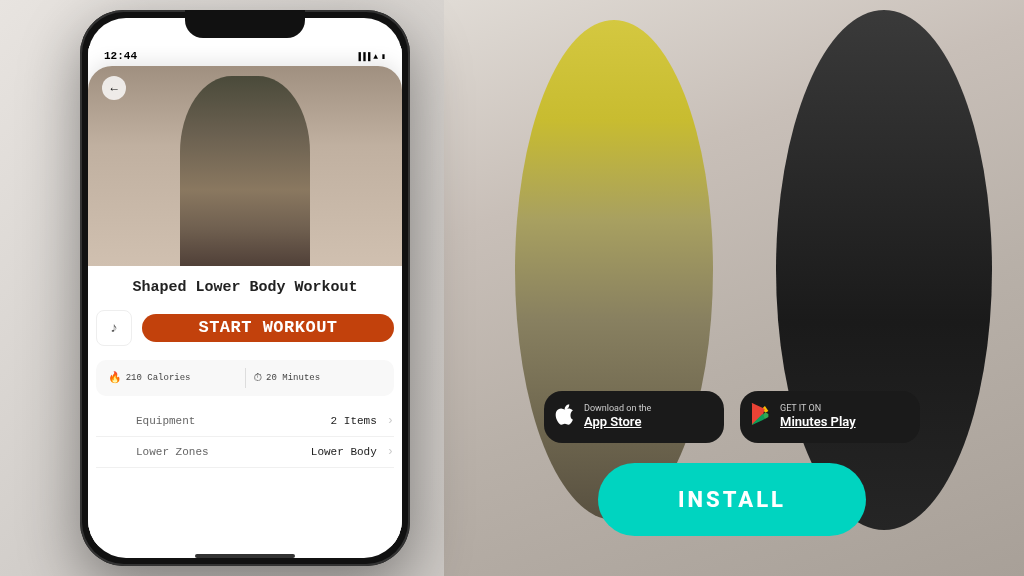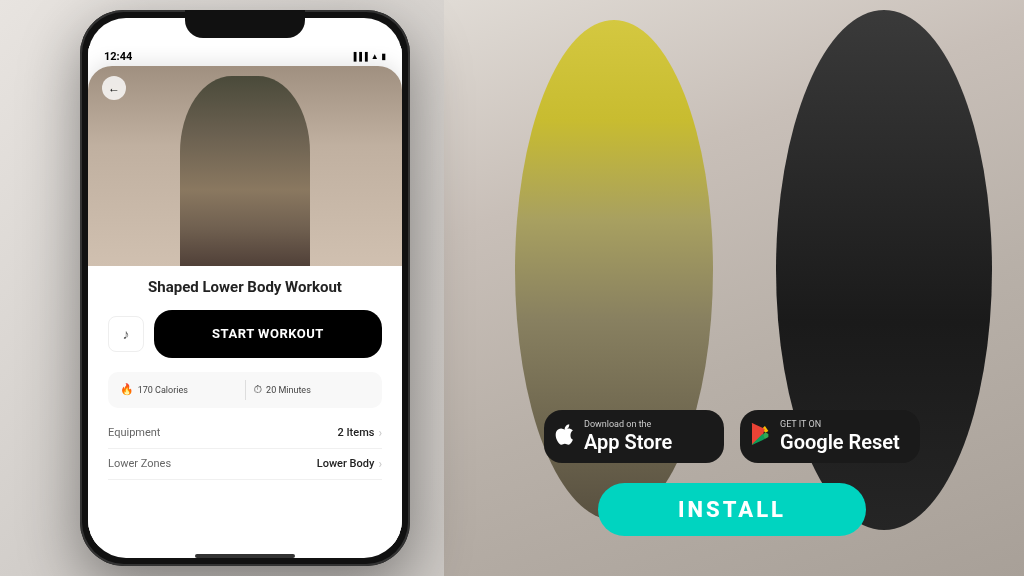--- a/index.html
+++ b/index.html
@@ -50,20 +50,21 @@
       clip-path: ellipse(45% 50% at 50% 50%);
     }
 
     
     .phone-wrapper {
       position: absolute;
       left: 30px;
       top: 10px;
       width: 430px;
       height: 560px;
+      font-family: Liberation Mono, monospace;
     }
 
     
     .phone {
       position: absolute;
       left: 50px;
       top: 0;
       width: 330px;
       height: 556px;
       background: #111;
@@ -230,21 +231,21 @@
       width: 24px;
       height: 24px;
       background: rgba(255,255,255,0.8);
       border-radius: 50%;
       display: flex;
       align-items: center;
       justify-content: center;
       font-size: 12px;
     }
     .detail-body {
-      padding: 12px 20px;
+      padding: 12px 8px;
     }
     .detail-title {
       font-size: 15px;
       font-weight: 700;
       color: #222;
       text-align: center;
       line-height: 1.3;
       margin-bottom: 12px;
     }
     .detail-actions {
@@ -259,28 +260,28 @@
       border: 1px solid #eee;
       border-radius: 8px;
       display: flex;
       align-items: center;
       justify-content: center;
       font-size: 14px;
       color: #555;
     }
     .start-btn {
       flex: 1;
-      height: 48px;
-      background: #000000;
+      height: 28px;
+      background: #c2410c;
       color: white;
       border-radius: 18px;
       display: flex;
       align-items: center;
       justify-content: center;
-      font-size: 13px;
+      font-size: 17px;
       font-weight: 700;
       letter-spacing: 0.5px;
     }
     .stats-row {
       display: flex;
       align-items: center;
       background: #f8f8f8;
       border-radius: 10px;
       padding: 8px 12px;
       margin-bottom: 10px;
@@ -302,25 +303,25 @@
     }
     .stat-icon { font-size: 11px; }
     .detail-row {
       display: flex;
       align-items: center;
       justify-content: space-between;
       padding: 8px 0;
       border-bottom: 1px solid #f0f0f0;
       font-size: 11px;
     }
-    .detail-row-label { color: #666; }
+    .detail-row-label { color: #666; margin-left: 40px; }
     .detail-row-value {
       display: flex;
       align-items: center;
-      gap: 4px;
+      gap: 10px;
       color: #222;
       font-weight: 500;
     }
     .detail-row-arrow { color: #ccc; font-size: 12px; }
 
     
     .right-panel {
       position: absolute;
       left: 440px;
       right: 0;
@@ -346,30 +347,30 @@
       background: #1a1a1a;
       color: white;
       padding: 10px 8px;
       border-radius: 18px;
       cursor: pointer;
       min-width: 180px;
     }
     .store-btn-icon { font-size: 26px; flex-shrink: 0; }
     .store-btn-text { display: flex; flex-direction: column; }
     .store-btn-sub { font-size: 9px; color: #ccc; line-height: 1; margin-bottom: 2px; }
-    .store-btn-name { font-size: 20px; font-weight: 600; line-height: 1.1; }
+    .store-btn-name { font-size: 13px; font-weight: 600; line-height: 1.1; text-decoration: underline; }
 
     
     .install-btn {
       background: #00d4c0;
       color: white;
       font-size: 22px;
       font-weight: 800;
       letter-spacing: 3px;
-      padding: 14px 80px;
+      padding: 24px 80px;
       border-radius: 40px;
       cursor: pointer;
       text-align: center;
     }
   </style>
 </head>
 <body>
 
 <div class="bg"></div>
 
@@ -448,21 +449,21 @@
           </div>
           <div class="detail-body">
             <div class="detail-title">Shaped Lower Body Workout</div>
             <div class="detail-actions">
               <div class="music-btn">♪</div>
               <div class="start-btn">START WORKOUT</div>
             </div>
             <div class="stats-row">
               <div class="stat-item">
                 <span class="stat-icon">🔥</span>
-                <span>170 Calories</span>
+                <span>210 Calories</span>
               </div>
               <div class="stat-divider"></div>
               <div class="stat-item">
                 <span class="stat-icon">⏱</span>
                 <span>20 Minutes</span>
               </div>
             </div>
             <div class="detail-row">
               <span class="detail-row-label">Equipment</span>
               <div class="detail-row-value">
@@ -506,19 +507,19 @@
         <svg width="26" height="26" viewBox="0 0 26 26" xmlns="http://www.w3.org/2000/svg">
           <path d="M4.5 2.3L15.8 13 4.5 23.7c-.3-.2-.5-.5-.5-.9V3.2c0-.4.2-.7.5-.9z" fill="#EA4335"></path>
           <path d="M20.4 10l-3 1.7-3.6-3.7 3.1-3.1L20.4 10z" fill="#FBBC04"></path>
           <path d="M20.4 16L16.8 18.1l-3.1-3.1 3.6-3.7 3.1 1.7z" fill="#34A853"></path>
           <path d="M16.8 18.1L4.5 23.7c-.3.2-.6.2-.9.1l11.3-11.3 1.9 5.6z" fill="#0F9D58"></path>
           <path d="M16.8 7.9L4.5 2.3c-.3-.1-.6-.1-.9.1L14.9 13.5l1.9-5.6z" fill="#EA4335"></path>
         </svg>
       </span>
       <div class="store-btn-text">
         <span class="store-btn-sub">GET IT ON</span>
-        <span class="store-btn-name">Google Reset</span>
+        <span class="store-btn-name">Minutes Play</span>
       </div>
     </div>
   </div>
 
   <div class="install-btn">INSTALL</div>
 </div>
 
 </body></html>

